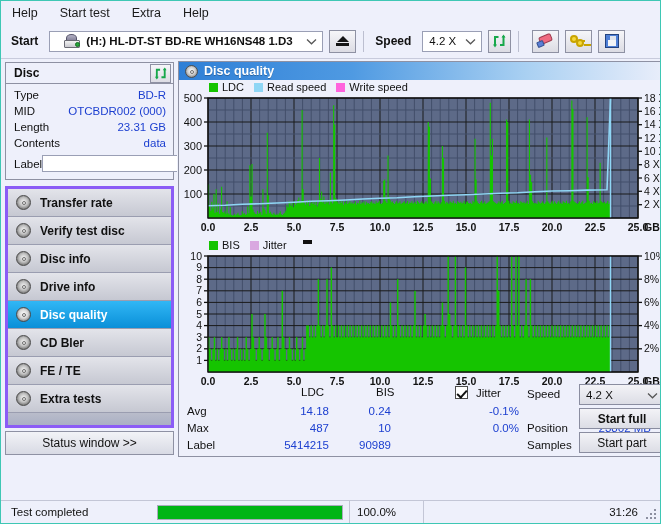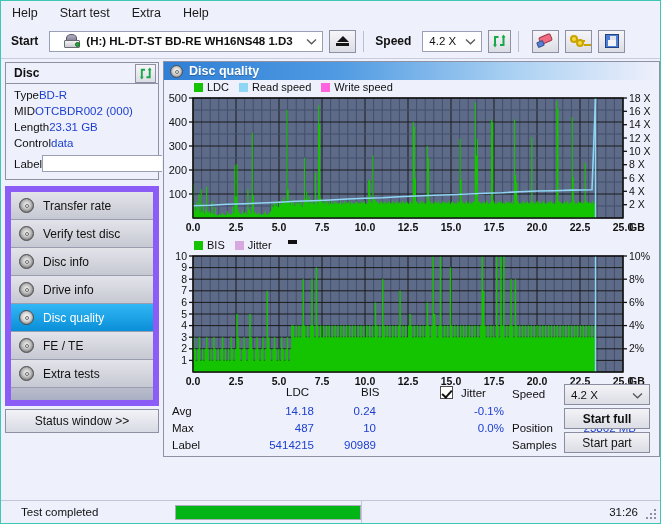--- a/index.html
+++ b/index.html
@@ -66,45 +66,45 @@
         border:1px solid #33508f;box-sizing:border-box;transform:rotate(-22deg);border-radius:1px;}
   .keys{width:17px;height:14px;position:relative;}
   .key{position:absolute;width:8px;height:8px;border-radius:50%;border:2px solid #c9a400;box-sizing:border-box;background:#f6d93b;}
   .key .stem{position:absolute;left:6px;top:3px;width:7px;height:2px;background:#c9a400;}
   .floppy{width:14px;height:14px;background:#4e7fd6;border:1px solid #23427f;box-sizing:border-box;position:relative;}
   .floppy .lbl{position:absolute;left:2px;bottom:1px;right:2px;height:6px;background:#f2f4f8;}
   .floppy .sh{position:absolute;left:4px;top:1px;width:6px;height:4px;background:#dfe4ee;}
 
   
   .bodywrap{display:flex;height:404px;}
-  .leftpanel{width:161px;box-sizing:border-box;padding:0;background:#eef0fb;}
+  .leftpanel{width:176px;box-sizing:border-box;padding:0;background:#eef0fb;}
   .rightpanel{flex:1;box-sizing:border-box;padding:0;background:#eef0fb;position:relative;}
 
   
   .grpbox{margin:3px 3px 0 4px;border:1px solid #8e91a3;background:#eef0fb;}
   .grphead{height:20px;display:flex;align-items:center;justify-content:space-between;
      background:#eef0fb;border-bottom:1px solid #8e91a3;padding:0 2px 0 8px;}
   .grphead .t{font-weight:bold;font-size:12px;color:#111;}
   .grpbody{padding:3px 7px 5px 8px;}
-  .row{display:flex;justify-content:flex-start;align-items:center;height:16px;font-size:11.5px;}
+  .row{display:flex;justify-content:space-between;align-items:center;height:16px;font-size:11.5px;}
   .row .k{color:#111;}
   .row .v{color:#1c3fd0;}
   .labelrow{display:flex;align-items:center;height:21px;margin-top:2px;}
   .labelrow .k{color:#111;width:42px;}
   .lbl-input{flex:1;height:17px;background:#fff;border:1px solid #9a9fb5;box-sizing:border-box;margin-right:4px;}
   .disc-btn{width:21px;height:19px;background:linear-gradient(#f6f6f9,#dcdce4);border:1px solid #8e91a3;
      box-sizing:border-box;display:flex;align-items:center;justify-content:center;}
   .cdico{width:13px;height:13px;border-radius:50%;
      background:radial-gradient(circle at 50% 45%, #f2efd3 0%, #ddd79b 35%, #b4ab5c 70%, #7d7838 100%);
      border:1px solid #6a6533;box-sizing:border-box;position:relative;}
   .cdico:after{content:"";position:absolute;left:4px;top:4px;width:3px;height:3px;border-radius:50%;
      background:#f6f5ea;border:1px solid #8a8450;box-sizing:border-box;}
 
   
-  .navlist{margin:6px 3px 0 4px;border:6px solid #8b5cf6;background:#b91c1c;padding:0;}
+  .navlist{margin:6px 3px 0 4px;border:3px solid #8b5cf6;background:#b91c1c;padding:0;font-weight:bold;}
   .navbtn{height:27px;display:flex;align-items:center;background:linear-gradient(#e3e4ea,#c6c8d2);
      border-bottom:1px solid #9a9db0;padding-left:8px;cursor:default;}
   .navbtn:last-of-type{border-bottom:none;}
   .navbtn .nm{font-size:12px;color:#111;margin-left:9px;}
   .navbtn.active{background:linear-gradient(#31b7f5,#0a8fd8);}
   .navbtn.active .nm{color:#fff;}
   .discico{width:15px;height:15px;border-radius:50%;
      background:radial-gradient(circle at 50% 45%, #f5f5f5 0%, #bfbfbf 45%, #7b7b7b 75%, #4e4e4e 100%);
      border:1px solid #4b4b4b;box-sizing:border-box;position:relative;flex:0 0 auto;}
   .discico:after{content:"";position:absolute;left:5px;top:5px;width:4px;height:4px;border-radius:50%;
@@ -143,21 +143,21 @@
   .chk:after{content:"";position:absolute;left:3px;top:1px;width:4px;height:8px;border:solid #111;
      border-width:0 2px 2px 0;transform:rotate(42deg);}
   .sbtn{position:absolute;background:linear-gradient(#f3f3f7,#dcdde5);border:1px solid #8a8da0;
      box-sizing:border-box;display:flex;align-items:center;justify-content:center;font-size:12px;color:#111;}
   .scombo{position:absolute;height:21px;background:linear-gradient(#f3f3f7,#dcdde5);border:1px solid #8a8da0;
      box-sizing:border-box;display:flex;align-items:center;padding-left:6px;font-size:11.5px;color:#111;}
 
   
   .statusbar{position:absolute;left:0;right:0;bottom:0;height:22px;background:#eef0fb;
      border-top:1px solid #c3c6d6;display:flex;align-items:center;}
-  .sb-text{width:174px;padding-left:20px;font-size:11.5px;color:#111;box-sizing:border-box;}
+  .sb-text{width:156px;padding-left:10px;font-size:11.5px;color:#111;box-sizing:border-box;}
   .sb-prog-wrap{width:186px;height:15px;border:1px solid #a9acbd;background:#f4f4f8;box-sizing:border-box;position:relative;}
   .sb-prog{height:100%;background:#00b515;}
   .sb-pct{width:74px;text-align:left;padding-left:7px;font-size:11.5px;color:#111;box-sizing:border-box;
      border-left:1px solid #c3c6d6;margin-left:6px;height:22px;line-height:22px;}
   .sb-time{flex:1;text-align:right;padding-right:22px;font-size:11.5px;color:#111;
      border-left:1px solid #c3c6d6;height:22px;line-height:22px;}
   .grip{position:absolute;right:3px;bottom:3px;width:11px;height:11px;}
   .grip i{position:absolute;width:2px;height:2px;background:#8c8fa0;}
 </style>
 </head>
@@ -267,21 +267,21 @@
           </div>
           <div class="row">
             <span class="k">MID</span>
             <span class="v">OTCBDR002 (000)</span>
           </div>
           <div class="row">
             <span class="k">Length</span>
             <span class="v">23.31 GB</span>
           </div>
           <div class="row">
-            <span class="k">Control</span>
+            <span class="k">Contents</span>
             <span class="v">data</span>
           </div>
           <div class="labelrow">
             <span class="k">Label</span>
             <input class="lbl-input" type="text" value="" style="">
             <span class="disc-btn">
               <span class="cdico"></span>
             </span>
           </div>
         </div>
@@ -300,20 +300,24 @@
           <span class="discico"></span>
           <span class="nm">Disc info</span>
         </div>
         <div class="navbtn">
           <span class="discico"></span>
           <span class="nm">Drive info</span>
         </div>
         <div class="navbtn active">
           <span class="discico"></span>
           <span class="nm">Disc quality</span>
+        </div>
+        <div class="navbtn">
+          <span class="discico"></span>
+          <span class="nm">CD Bler</span>
         </div>
         <div class="navbtn">
           <span class="discico"></span>
           <span class="nm">FE / TE</span>
         </div>
         <div class="navbtn">
           <span class="discico"></span>
           <span class="nm">Extra tests</span>
         </div>
         <div class="navpad"></div>
@@ -613,20 +617,21 @@
 
       </div>
     </div>
   </div>
 
   <div class="statusbar">
     <div class="sb-text">Test completed</div>
     <div class="sb-prog-wrap">
       <div class="sb-prog" id="progfill" style="width: 100%;"></div>
     </div>
+    <div class="sb-pct">100.0%</div>
     <div class="sb-time">31:26</div>
     <div class="grip">
       <i style="left:8px;top:0px"></i>
         <i style="left:4px;top:4px"></i>
         <i style="left:8px;top:4px"></i>
       <i style="left:0px;top:8px"></i>
         <i style="left:4px;top:8px"></i>
         <i style="left:8px;top:8px"></i>
     </div>
   </div>

